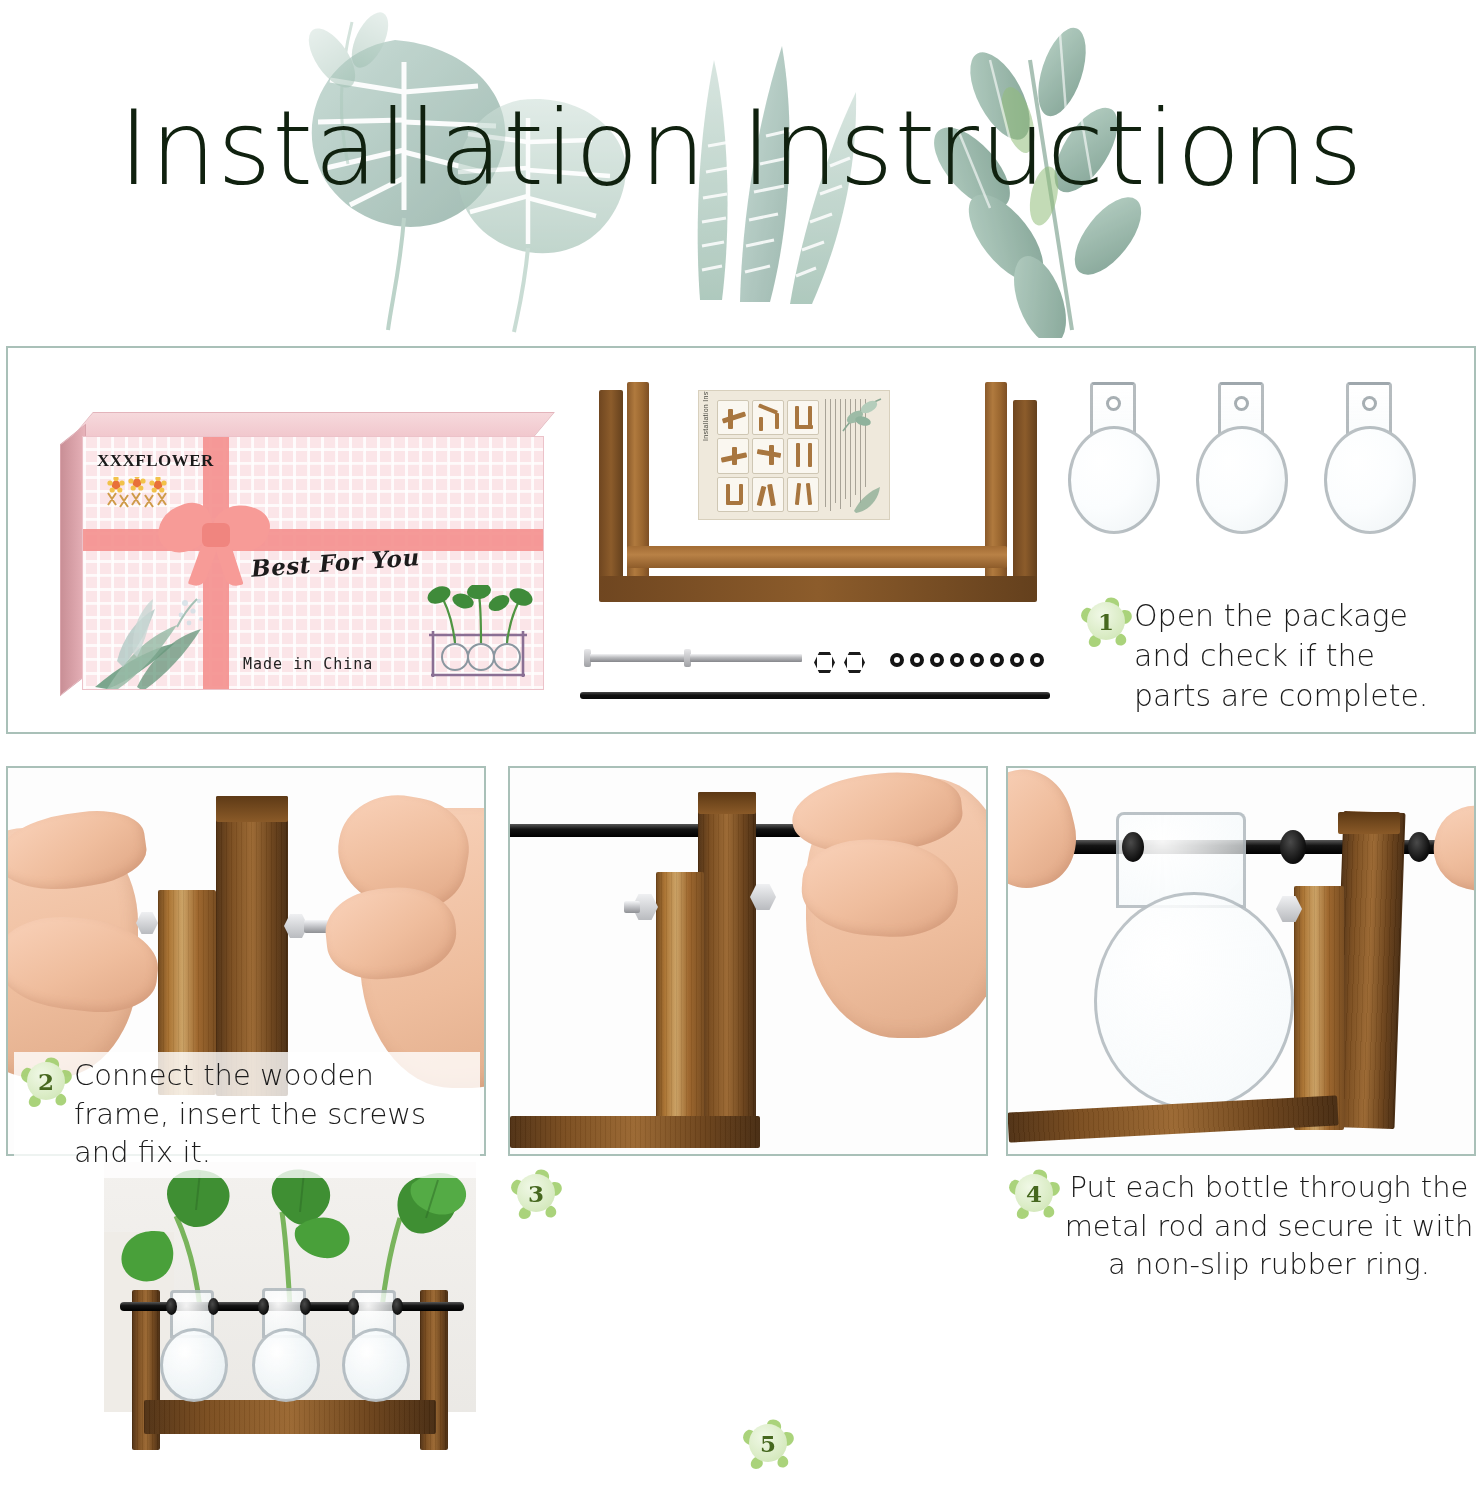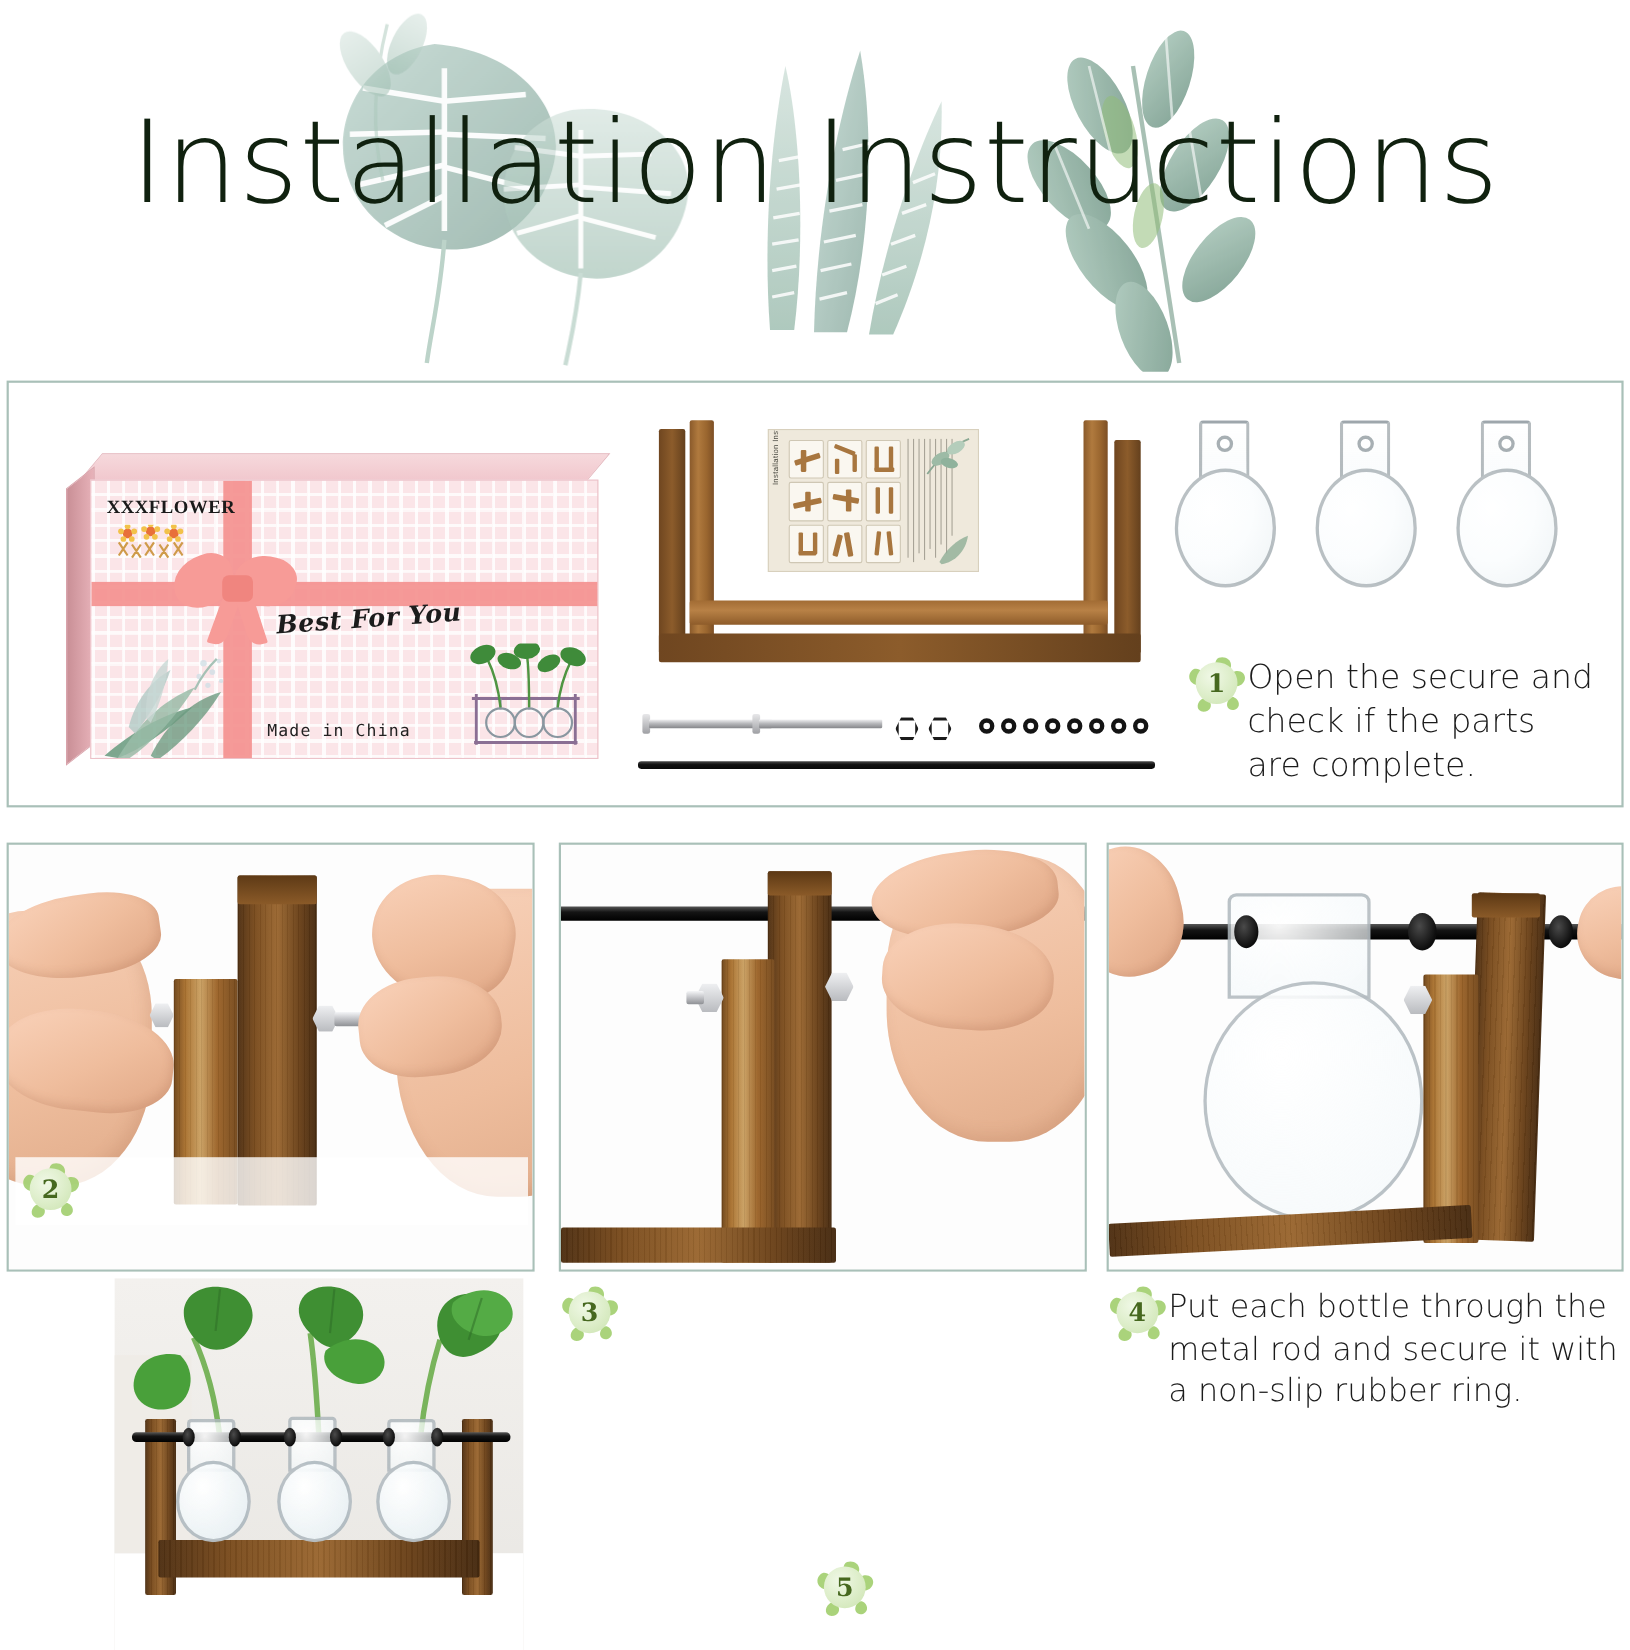--- a/index.html
+++ b/index.html
@@ -138,21 +138,21 @@
   #step1 .step-text{width:318px;}
 
   #step2{left:14px;top:1052px;width:466px;z-index:9;
       background:rgba(255,255,255,.80);padding:4px 6px 6px 4px;box-sizing:border-box;}
   #step2 .step-text{width:398px;font-size:29px;}
 
   #step3{left:508px;top:1168px;width:478px;}
   #step3 .step-text{width:418px;font-size:29px;text-align:center;}
 
   #step4{left:1006px;top:1168px;width:474px;}
-  #step4 .step-text{width:414px;font-size:29px;}
+  #step4 .step-text{width:414px;font-size:29px;text-align:center;}
 
   #step5{left:740px;top:1418px;width:700px;}
   #step5 .step-text{width:640px;font-size:29px;}
 
   
   .photo{position:absolute;inset:0;background:#fdfdfd;overflow:hidden;}
   .finger{position:absolute;background:linear-gradient(150deg,#fad3bb 0%,#efbd9d 55%,#dfa684 100%);border-radius:46% 46% 44% 44%;box-shadow:inset -3px -4px 8px rgba(170,110,80,.22);}
   .palm{position:absolute;background:linear-gradient(160deg,#f8d2ba 0%,#eebd9d 60%,#e0ab89 100%);border-radius:40% 38% 44% 46%;box-shadow:inset -5px -6px 14px rgba(170,110,80,.2);}
   .plank{position:absolute;border-radius:2px;}
   .plank.light{background:linear-gradient(90deg,#6d4419 0%,#a9712f 18%,#caa062 42%,#9c6429 68%,#75491d 100%);}
@@ -504,21 +504,21 @@
           <path d="M30 2 C36 0 42 4 41 10 C40 16 33 18 29 14 C26 10 26 4 30 2 Z"></path>
           <path d="M47 14 C53 14 56 20 52 25 C48 30 41 28 40 22 C39 17 43 14 47 14 Z"></path>
           <path d="M8 12 C3 14 1 21 6 25 C11 29 17 26 17 20 C17 15 12 11 8 12 Z"></path>
           <path d="M14 40 C9 44 10 51 16 51 C22 51 25 45 21 41 C19 39 16 38 14 40 Z"></path>
           <path d="M44 38 C49 40 50 47 45 49 C40 51 36 47 38 42 C39 39 42 37 44 38 Z"></path>
         </g>
       </svg>
       <div class="disc"></div>
       <div class="num">1</div>
     </div>
-    <div class="step-text">Open the secure and check if the parts are complete.</div>
+    <div class="step-text">Open the package and check if the parts are complete.</div>
   </div>
 
   <div class="panel" id="panel-s2">
     <div class="photo">
 
       <div class="palm" style="left:-60px;top:60px;width:190px;height:250px;"></div>
       <div class="finger" style="left:-12px;top:46px;width:150px;height:74px;border-radius:50% 40% 40% 50%;transform:rotate(-8deg);"></div>
       <div class="finger" style="left:-10px;top:150px;width:160px;height:92px;border-radius:46% 48% 40% 44%;transform:rotate(6deg);"></div>
 
       <div class="plank light" style="left:150px;top:122px;width:58px;height:205px;">
@@ -546,20 +546,21 @@
           <path d="M30 2 C36 0 42 4 41 10 C40 16 33 18 29 14 C26 10 26 4 30 2 Z"></path>
           <path d="M47 14 C53 14 56 20 52 25 C48 30 41 28 40 22 C39 17 43 14 47 14 Z"></path>
           <path d="M8 12 C3 14 1 21 6 25 C11 29 17 26 17 20 C17 15 12 11 8 12 Z"></path>
           <path d="M14 40 C9 44 10 51 16 51 C22 51 25 45 21 41 C19 39 16 38 14 40 Z"></path>
           <path d="M44 38 C49 40 50 47 45 49 C40 51 36 47 38 42 C39 39 42 37 44 38 Z"></path>
         </g>
       </svg>
       <div class="disc"></div>
       <div class="num">2</div>
     </div>
+    <div class="step-text">Connect the wooden frame, insert the screws and fix it.</div>
   </div>
 
   <div class="panel" id="panel-s3">
     <div class="photo">
       <div class="metalrod" style="left:-6px;top:56px;width:492px;height:13px;"></div>
       <div class="plank dark" style="left:188px;top:24px;width:58px;height:356px;">
         <div class="grain"></div>
       </div>
       <div class="plank" style="left:188px;top:24px;width:58px;height:22px;background:linear-gradient(180deg,#5c3814,#8a5a28);"></div>
       <div class="plank light" style="left:146px;top:104px;width:48px;height:276px;">

